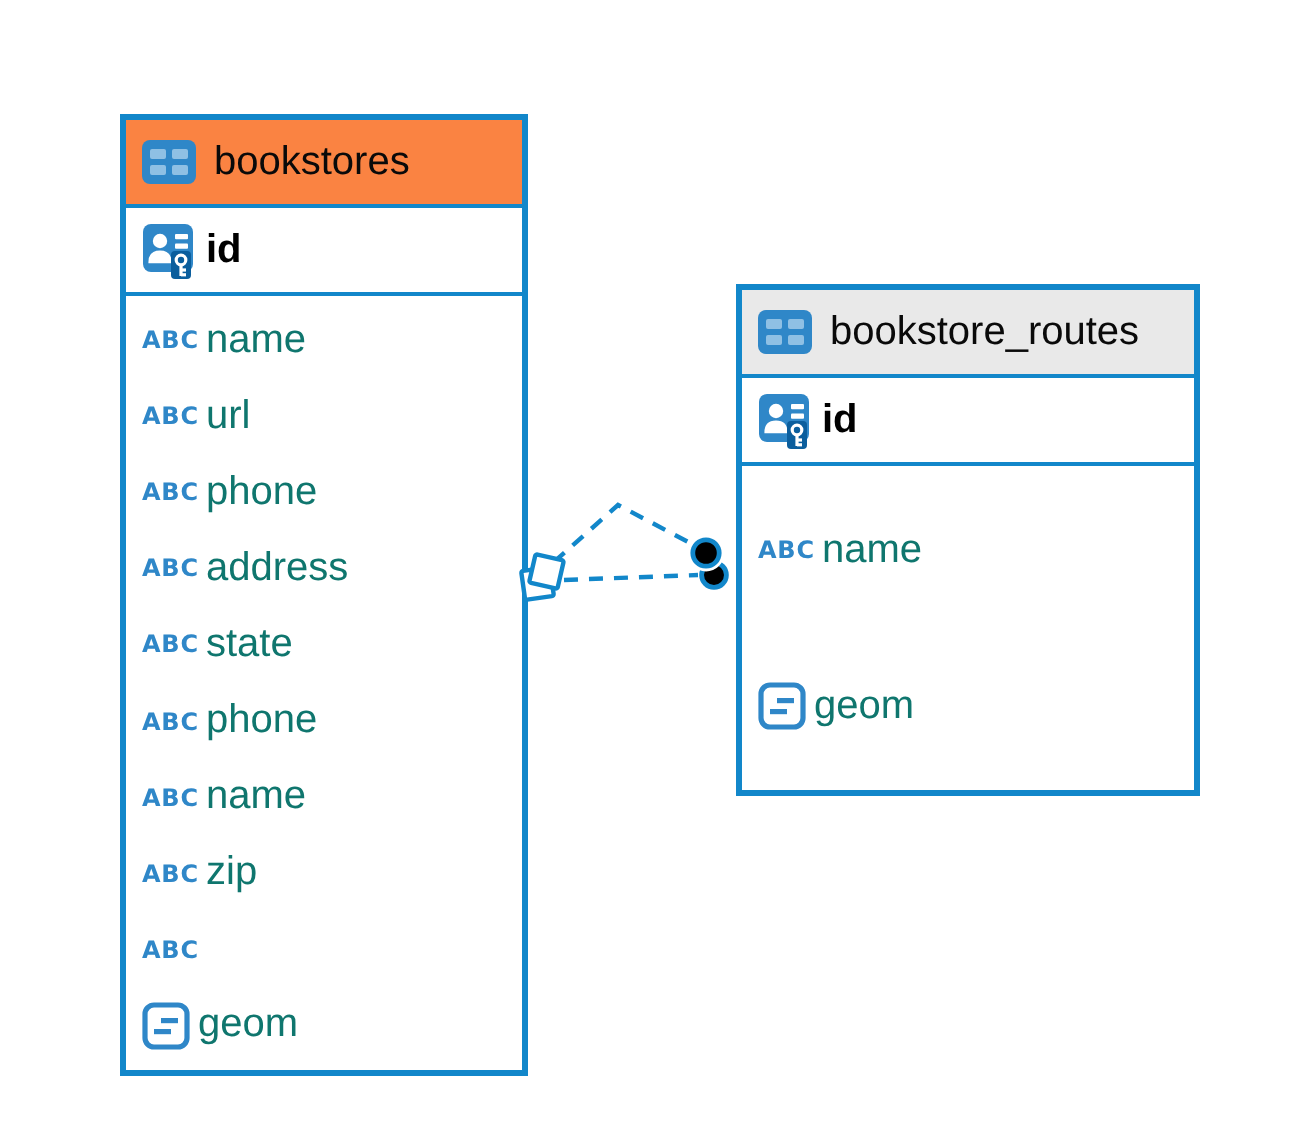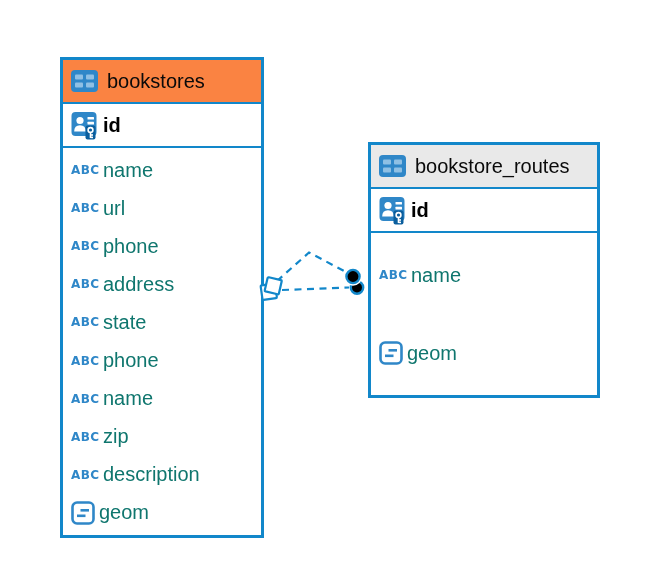--- a/index.html
+++ b/index.html
@@ -95,21 +95,20 @@
     <div class="col-row">
       <span class="abc-icon">ABC</span>
       <span class="row-label">name</span>
     </div>
     <div class="col-row">
       <span class="abc-icon">ABC</span>
       <span class="row-label">zip</span>
     </div>
     <div class="col-row">
       <span class="abc-icon">ABC</span>
-      <span class="row-label">description</span>
     </div>
     <div class="col-row">
       <svg class="svg-icon" width="24" height="24" viewBox="0 0 24 24">
         <rect x="1.5" y="1.5" width="21" height="21" rx="4.5" fill="none" stroke="#2F87C8" stroke-width="2.6"></rect>
         <line x1="9.5" y1="9.3" x2="18" y2="9.3" stroke="#2F87C8" stroke-width="2.6"></line>
         <line x1="6" y1="14.8" x2="14.5" y2="14.8" stroke="#2F87C8" stroke-width="2.6"></line>
       </svg>
       <span class="row-label">geom</span>
     </div>
   </div>

